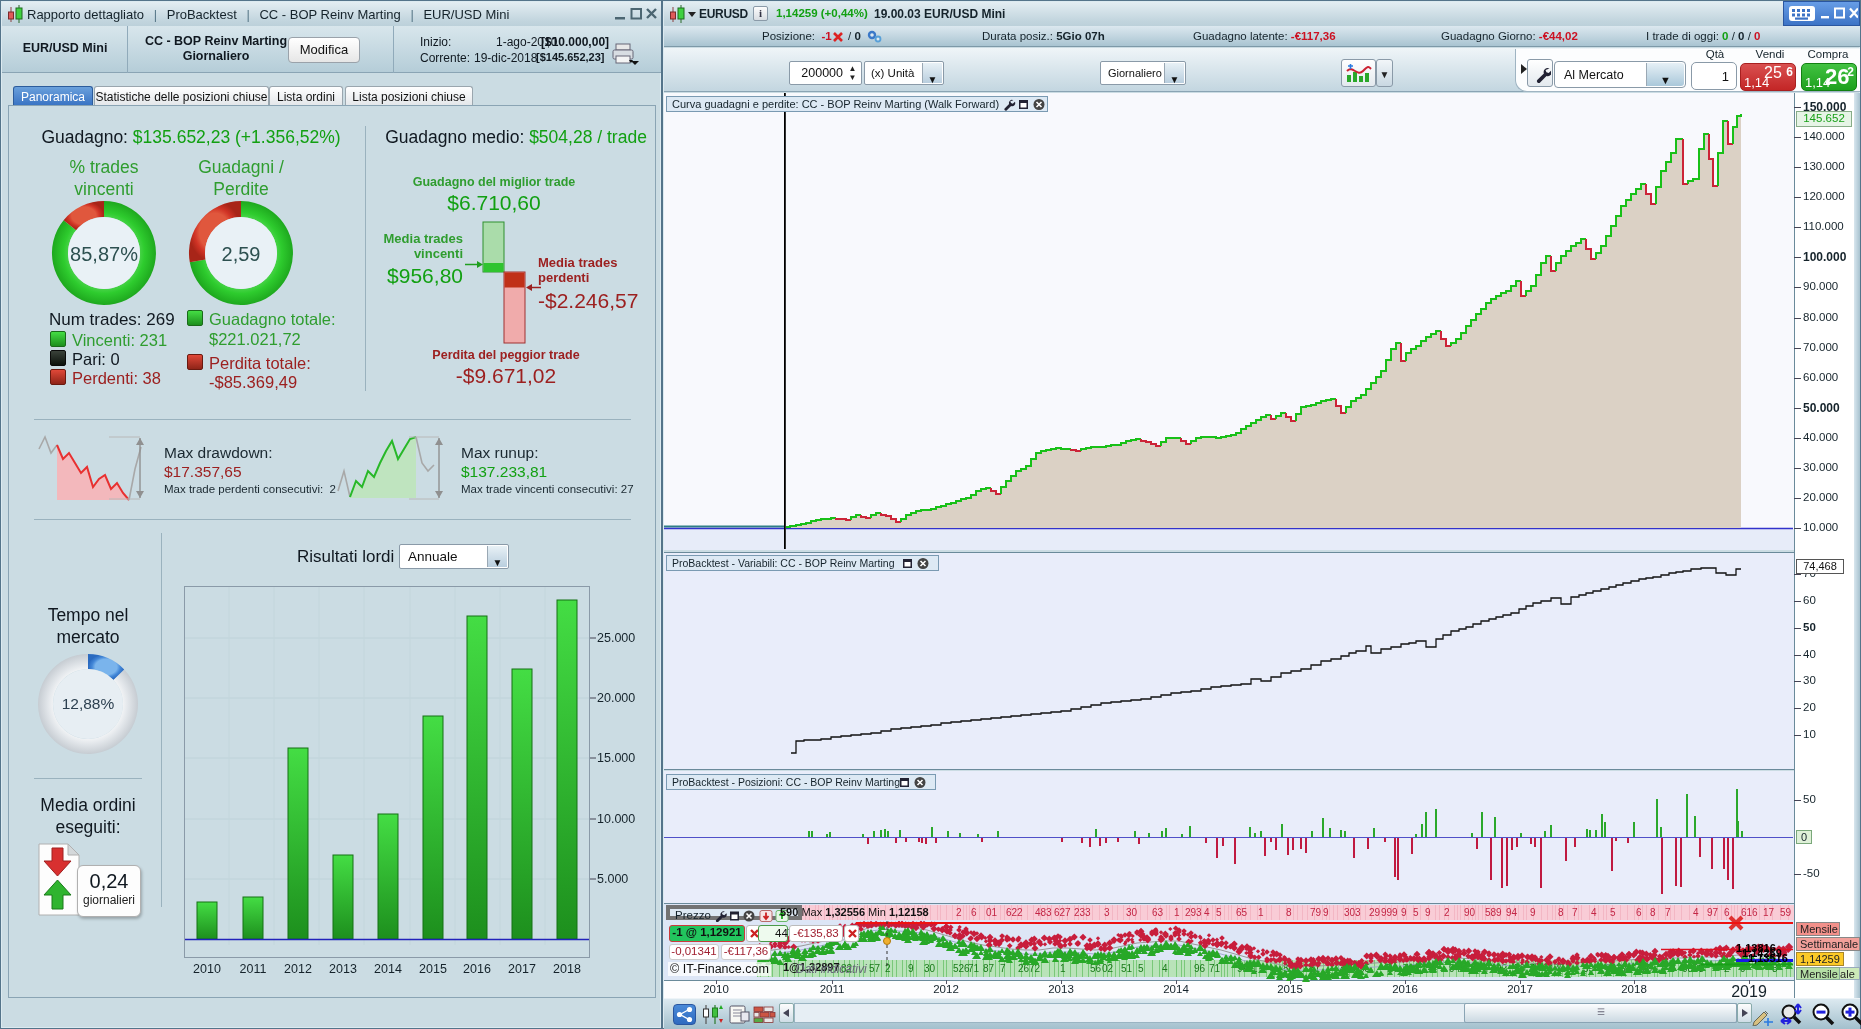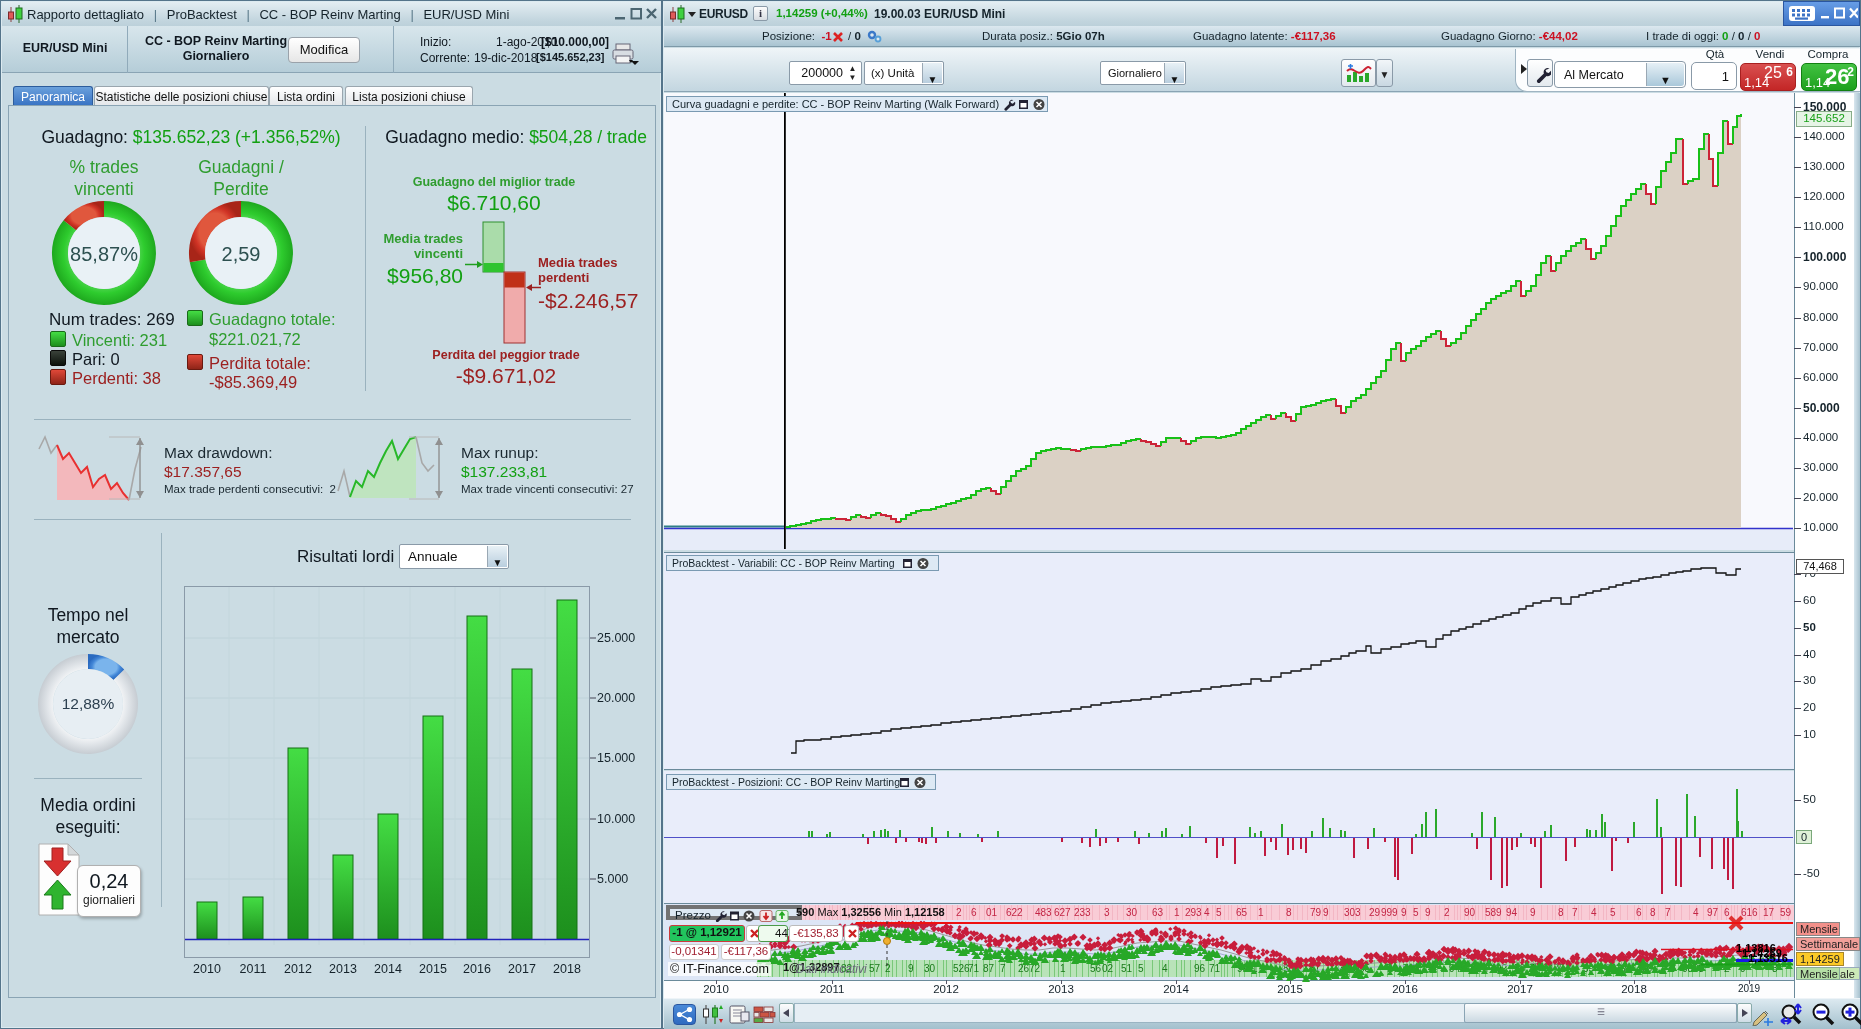--- a/index.html
+++ b/index.html
@@ -2607,21 +2607,21 @@
      <rect x="16" y="1.5" width="9" height="9" fill="#223"></rect>
         <rect x="17.5" y="4.5" width="6" height="4.5" fill="#fff"></rect>
      <circle cx="35" cy="6" r="5.5" fill="#444"></circle>
         <path d="M32.5 3.5 l5 5 M37.5 3.5 l-5 5" stroke="#fff" stroke-width="1.6"></path>
      <rect x="46" y="0.5" width="12" height="11" rx="2" fill="#f6e6e6" stroke="#b86a6a"></rect>
         <path d="M52 2.5 v6 M49.5 6 l2.5 3 2.5 -3" stroke="#cc2222" stroke-width="1.8" fill="none"></path>
      <rect x="62" y="0.5" width="12" height="11" rx="2" fill="#e6f6e6" stroke="#6ab86a"></rect>
         <path d="M68 9 v-6 M65.5 5.5 l2.5 -3 2.5 3" stroke="#22aa22" stroke-width="1.8" fill="none"></path>
    </svg>
  </div>
- <div class="abs nw" style="left:133px;top:905px;font-size:11px;color:#111;"><b>590</b>&nbsp;Max <b>1,32556</b> Min <b>1,12158</b></div>
+ <div class="abs nw" style="left:117px;top:905px;font-size:11px;color:#111;"><b>590</b>&nbsp;Max <b>1,32556</b> Min <b>1,12158</b></div>
 
  <div class="abs nw" style="left:6px;top:924px;width:76px;height:17px;background:#22c55e;border:1.5px solid #cc3a3a;border-radius:3px;font-size:11.5px;font-weight:bold;color:#111;text-align:center;padding-top:0;">-1 @ 1,12921</div>
  <div class="abs" style="left:83px;top:924px;width:15px;height:17px;background:#fff;border:1px solid #bbb;border-radius:3px;"><svg width="13" height="13" style="margin:1px">
         <path d="M3 3 l7 7 M10 3 l-7 7" stroke="#cc2222" stroke-width="2.4"></path>
       </svg></div>
  <div class="abs nw" style="left:95px;top:924px;width:30px;height:17px;background:#eefaee;border:1px solid #4a9a4a;border-radius:3px;font-size:11.5px;color:#111;text-align:center;padding-top:1px;padding-left:16px;">4473</div>
  <div class="abs nw" style="left:126px;top:924px;width:54px;height:17px;background:#fff;border:1px solid #bbb;border-radius:3px;font-size:11.5px;color:#a02030;text-align:center;padding-top:1px;">-€135,83</div>
  <div class="abs" style="left:181px;top:924px;width:15px;height:17px;background:#fff;border:1px solid #bbb;border-radius:3px;"><svg width="13" height="13" style="margin:1px">
         <path d="M3 3 l7 7 M10 3 l-7 7" stroke="#cc2222" stroke-width="2.4"></path>
       </svg></div>
@@ -2701,21 +2701,21 @@
     <div class="abs c nw" style="left:493px;top:982px;width:40px;font-size:11.5px;color:#15232b;">2014</div>
     <div class="abs" style="left:513px;top:979px;width:1px;height:4px;background:#556;"></div>
     <div class="abs c nw" style="left:607px;top:982px;width:40px;font-size:11.5px;color:#15232b;">2015</div>
     <div class="abs" style="left:627px;top:979px;width:1px;height:4px;background:#556;"></div>
     <div class="abs c nw" style="left:722px;top:982px;width:40px;font-size:11.5px;color:#15232b;">2016</div>
     <div class="abs" style="left:742px;top:979px;width:1px;height:4px;background:#556;"></div>
     <div class="abs c nw" style="left:837px;top:982px;width:40px;font-size:11.5px;color:#15232b;">2017</div>
     <div class="abs" style="left:857px;top:979px;width:1px;height:4px;background:#556;"></div>
     <div class="abs c nw" style="left:951px;top:982px;width:40px;font-size:11.5px;color:#15232b;">2018</div>
     <div class="abs" style="left:971px;top:979px;width:1px;height:4px;background:#556;"></div>
-    <div class="abs c nw" style="left:1066px;top:982px;width:40px;font-size:10px;color:#15232b;">2019</div>
+    <div class="abs c nw" style="left:1066px;top:982px;width:40px;font-size:16px;color:#15232b;">2019</div>
     <div class="abs" style="left:1086px;top:979px;width:1px;height:4px;background:#556;"></div>
 
  <div class="abs" style="left:1px;top:997px;width:1196px;height:31px;background:linear-gradient(#dce9f0,#a3c0cd);border-top:1px solid #eef4f8;">
    <div class="abs" style="left:9px;top:5px;width:23px;height:21px;background:linear-gradient(#4a8ad8,#2f6ac0);border:1px solid #2a56a0;border-radius:4px;">
      <svg width="21" height="19" style="margin:0 0 0 0">
           <g stroke="#fff" stroke-width="1.4">
             <line x1="6" y1="9.5" x2="15" y2="4.5"></line>
             <line x1="6" y1="9.5" x2="15" y2="14.5"></line>
           </g>
           <circle cx="5.5" cy="9.5" r="2.6" fill="#fff"></circle>

